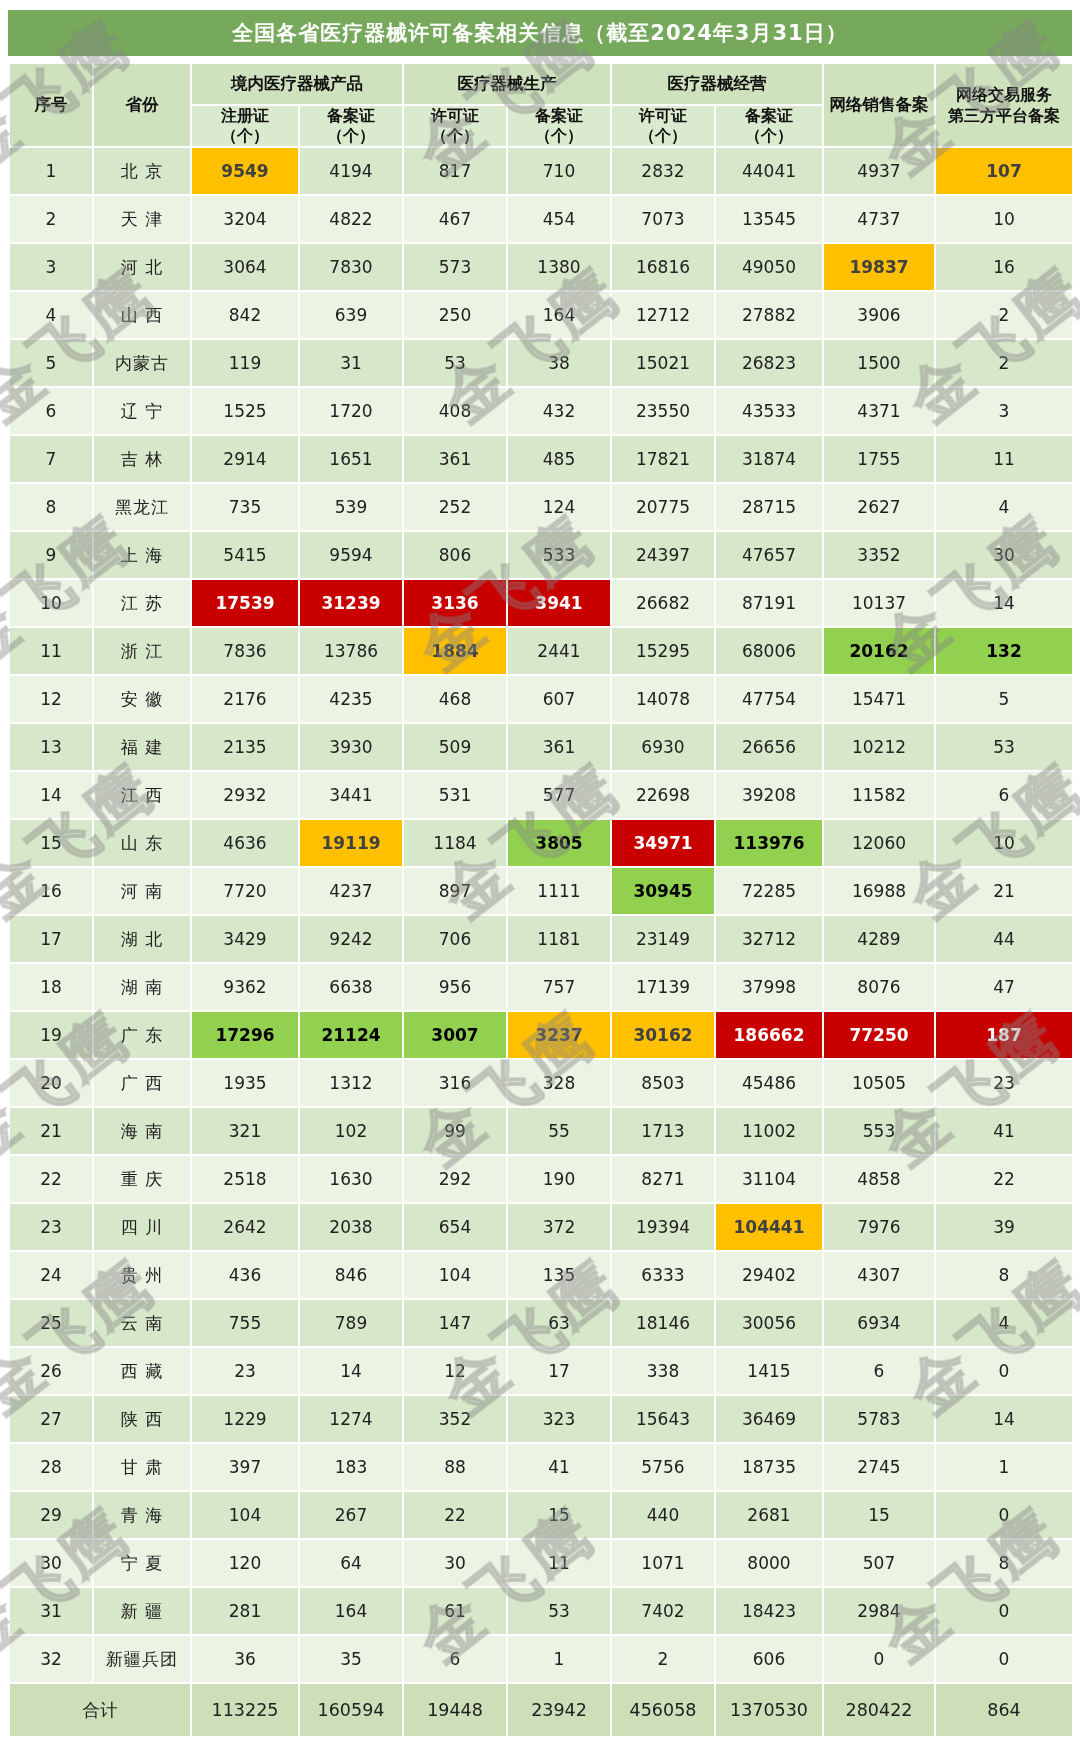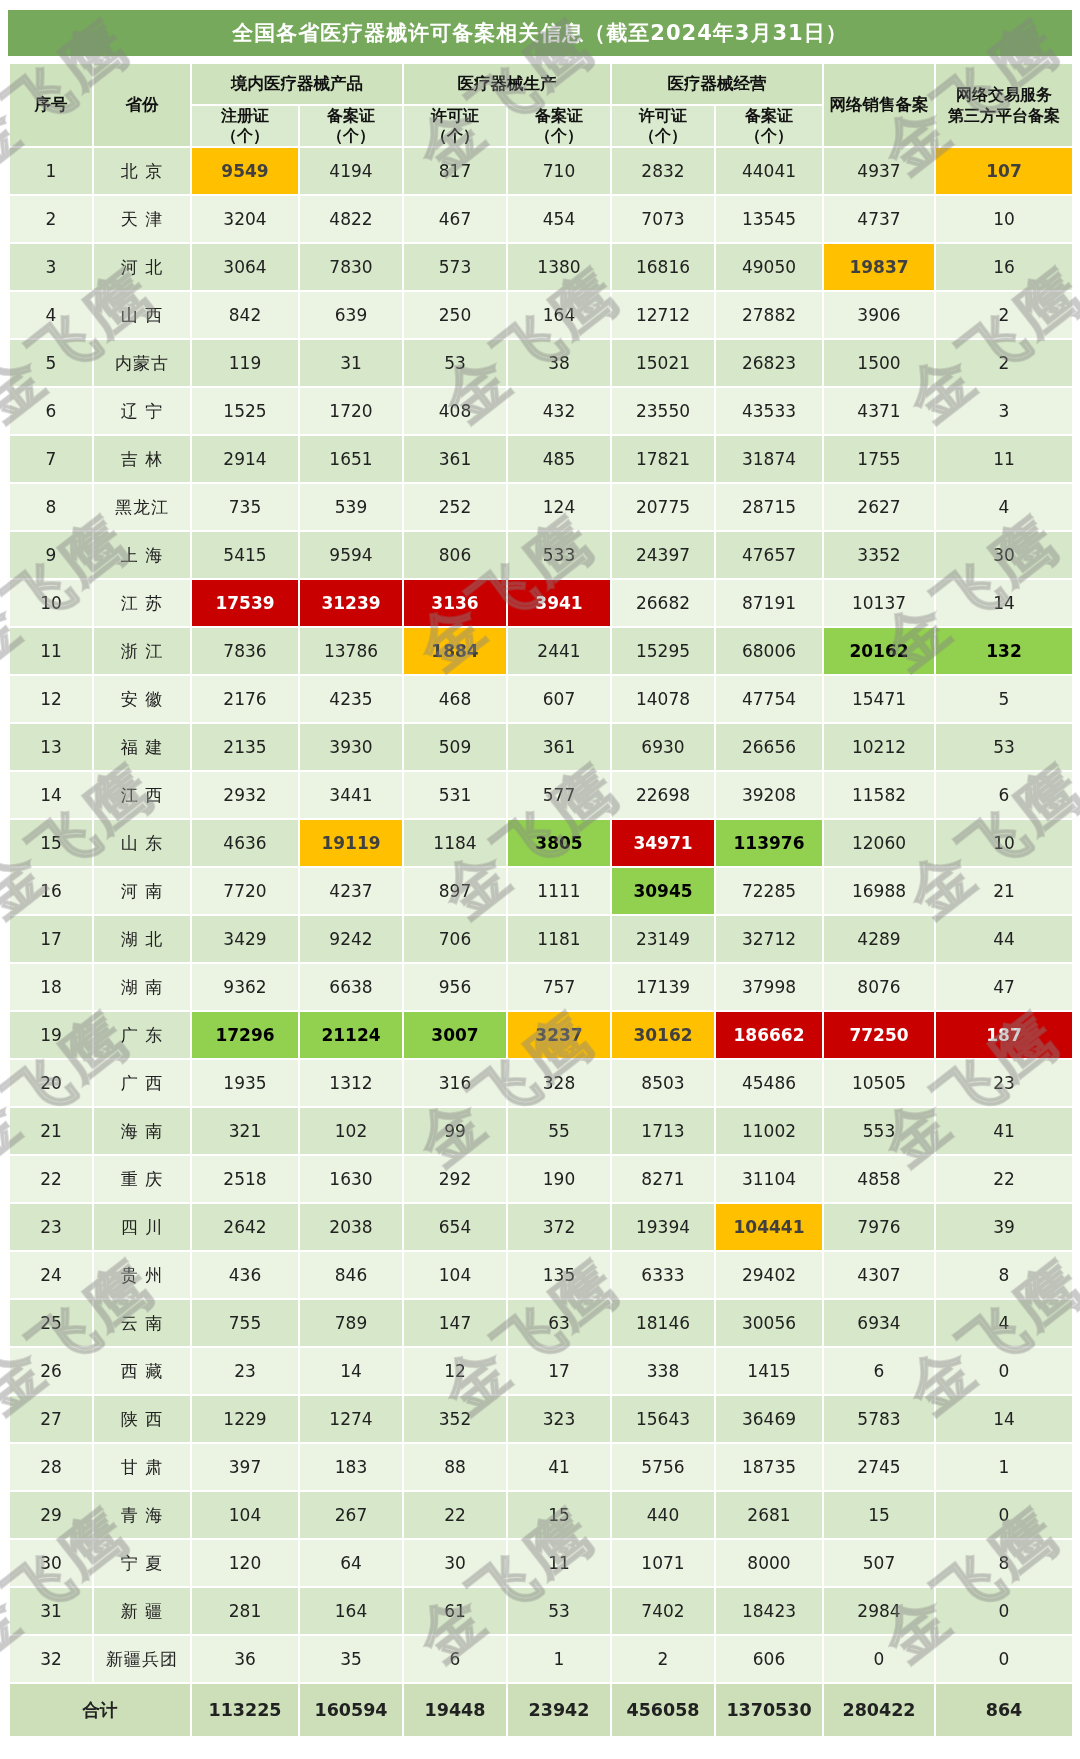--- a/index.html
+++ b/index.html
@@ -38,21 +38,21 @@
   tr.group-row th[rowspan]{background:var(--header-bg);}
   .sub-label,.unit{line-height:20px;font-size:16px;}
   .third-party-line{line-height:21px;font-size:16px;}
   tbody tr{height:48px;}
   tbody tr:nth-child(odd) td{background:var(--row-odd);}
   tbody tr:nth-child(even) td{background:var(--row-even);}
   tbody td.hl-orange{background:var(--hl-orange) !important;font-weight:bold;color:#404040;}
   tbody td.hl-red{background:var(--hl-red) !important;font-weight:bold;color:#fff;}
   tbody td.hl-green{background:var(--hl-green) !important;font-weight:bold;color:#000000;}
   tr.total-row{height:54px;}
-  tr.total-row td{background:var(--total-bg) !important;font-weight:bold;font-size:17.5px;}
+  tr.total-row td{background:var(--total-bg) !important;font-weight:normal;font-size:17.5px;}
   .province-cell{letter-spacing:1px;}
   .watermark-layer{position:absolute;inset:0;pointer-events:none;z-index:5;}
   .watermark{
     position:absolute;font-size:62px;font-weight:bold;
     color:rgba(140,140,140,0.22);
     -webkit-text-stroke:2px rgba(130,130,130,0.28);
     transform:rotate(-38deg);letter-spacing:6px;white-space:nowrap;
   }
 </style>
 </head>

